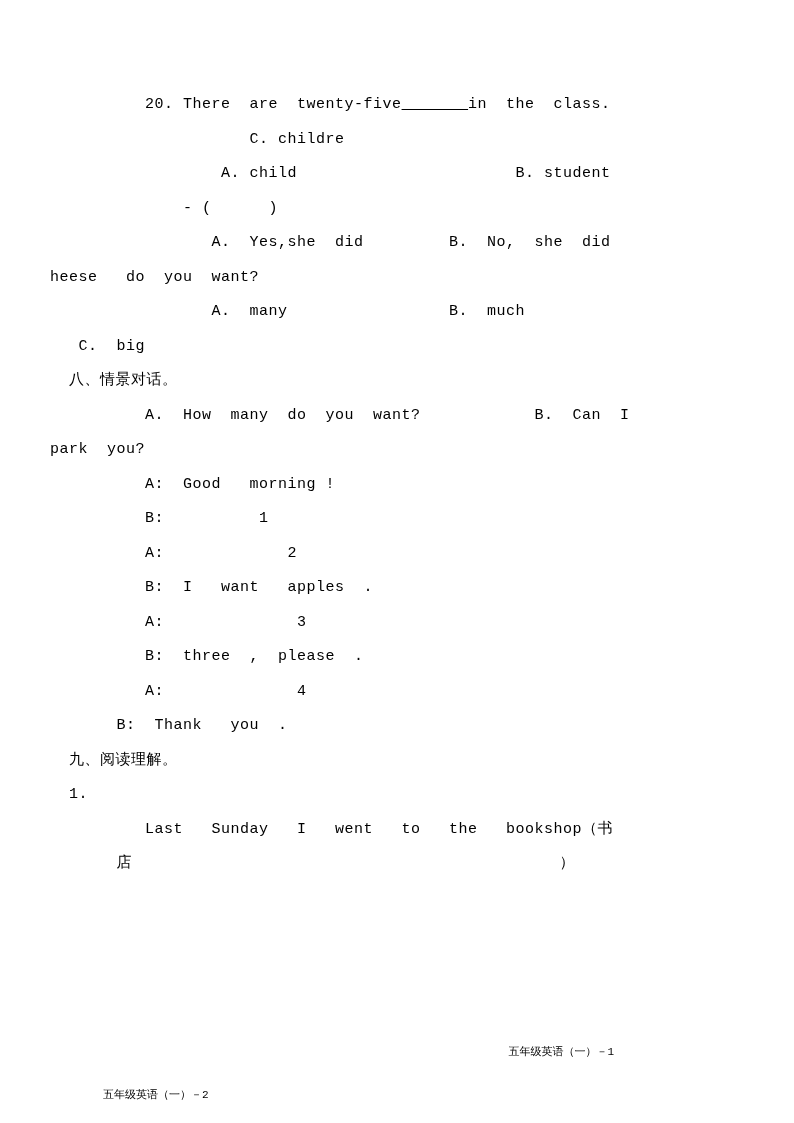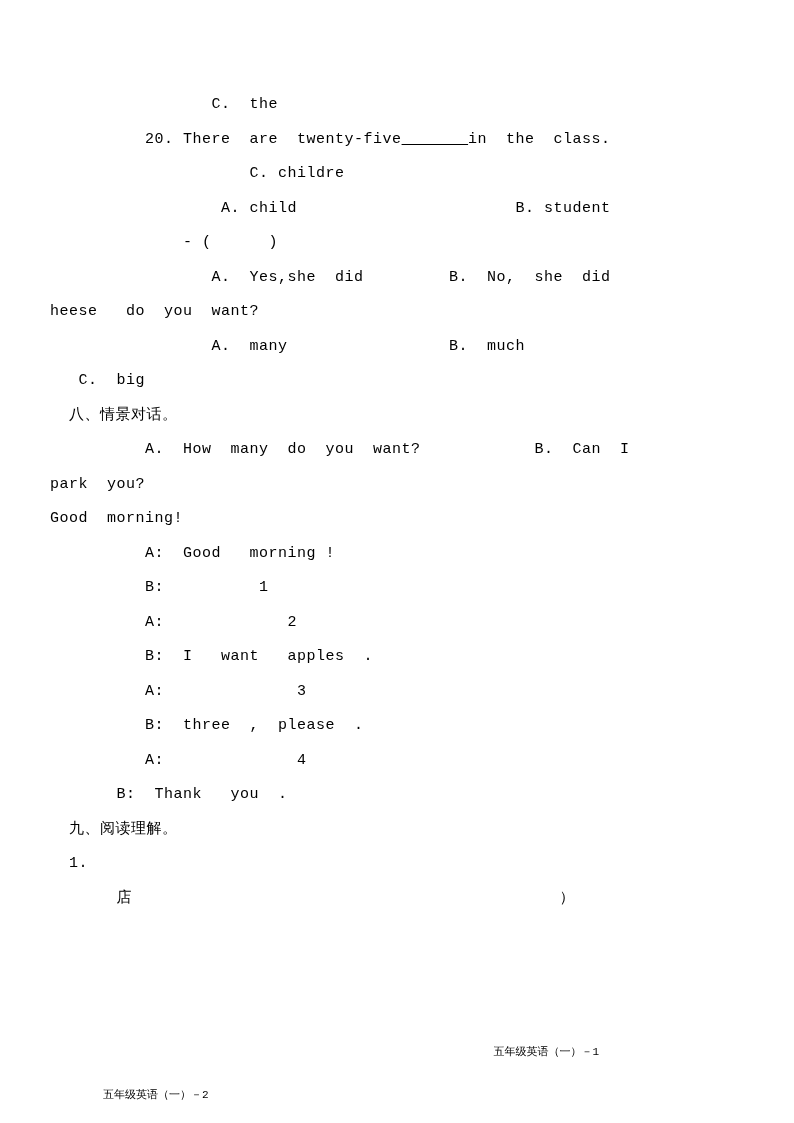--- a/index.html
+++ b/index.html
@@ -35,31 +35,30 @@
       bottom: 40px;
       width: 794px;
       font-size: 11px;
     }
     .footer-left {
       position: absolute;
       left: 103px;
     }
     .footer-right {
       position: absolute;
-      right: 195px;
+      right: 180px;
       bottom: 18px;
       text-align: right;
     }
   </style>
 </head>
 <body>
 
 <div class="content">
 
-  <div class="line">                 <span>C.  the</span></div>
 
   <div class="line">          <span>20. There  are  twenty-five</span><span class="underline">       </span><span>in  the  class.</span></div>
 
   <div class="line">                     <span>C. childre</span></div>
 
   <div class="line">                  <span>A. child</span>                       <span>B. student</span></div>
 
 
   <div class="line">              <span>- (      )</span></div>
 
@@ -72,21 +71,20 @@
 
   <div class="line">   <span>C.  big</span></div>
 
   <div class="line">  <span>八、情景对话。</span></div>
 
   <div class="line">          <span>A.  How  many  do  you  want?</span>            <span>B.  Can  I</span></div>
 
   <div class="line"><span>park  you?</span></div>
 
 
-  <div class="line"><span>Good  morning!</span></div>
 
   <div class="line">          <span>A:  Good   morning !</span></div>
 
   <div class="line">          <span>B:          1</span></div>
 
   <div class="line">          <span>A:             2</span></div>
 
   <div class="line">          <span>B:  I   want   apples  .</span></div>
 
   <div class="line">          <span>A:              3</span></div>
@@ -94,20 +92,21 @@
   <div class="line">          <span>B:  three  ,  please  .</span></div>
 
   <div class="line">          <span>A:              4</span></div>
 
   <div class="line">       <span>B:  Thank   you  .</span></div>
 
   <div class="line">  <span>九、阅读理解。</span></div>
 
   <div class="line">  <span>1.</span></div>
 
+  <div class="line">          <span>Last   Sunday   I   went   to   the   bookshop（书</span></div>
 
   <div class="line">       <span>店</span>                                             <span>）</span></div>
 
 </div>
 
 <div class="footer">
   <span class="footer-left">五年级英语（一）－2</span>
   <span class="footer-right">五年级英语（一）－1</span>
 </div>
 

